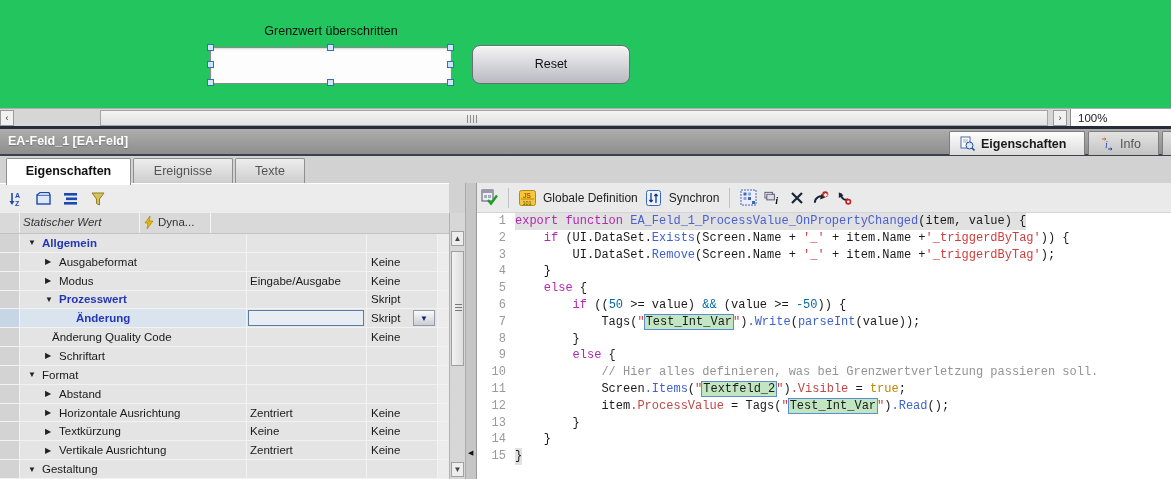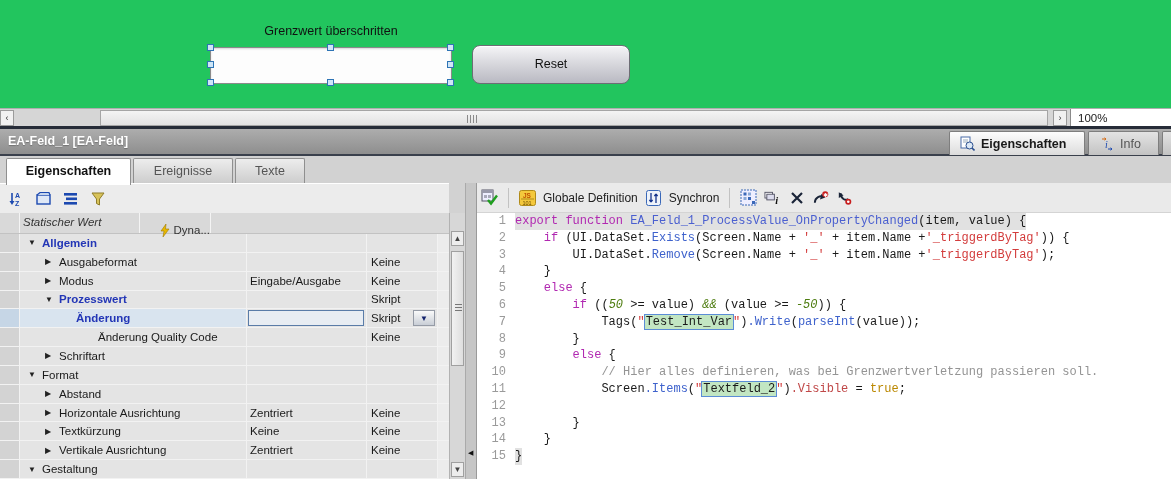--- a/index.html
+++ b/index.html
@@ -50,21 +50,21 @@
   
   .left-toolbar { position:absolute; left:0; top:27px; width:449px; height:30px; background:#ececec; border-top:1px solid #fff; display:flex; align-items:center; gap:10px; padding-left:8px; }
   .icon16 { width:17px; height:17px; display:inline-flex; align-items:center; justify-content:center; }
 
   
   .prop-table { position:absolute; left:0; top:57px; width:449px; height:266px; background:#e4e4e4; display:flex; flex-direction:column; }
   .phead { display:flex; height:21px; background:#d9d9d9; border-bottom:1px solid #c2c2c2; color:#333; font-size:11.5px; flex:none; }
   .phead .hg { width:20px; border-right:1px solid #f4f4f4; }
   .phead .hname { width:227px; border-right:1px solid #f4f4f4; padding:3px 0 0 8px; }
   .phead .hstat { width:120px; border-right:1px solid #f4f4f4; padding:3px 0 0 3px;font-style:italic; }
-  .phead .hdyn { width:71px; border-right:1px solid #f4f4f4; padding:11px 0 0 4px; display:flex; gap:4px;justify-content:flex-end; }
+  .phead .hdyn { width:71px; border-right:1px solid #f4f4f4; padding:3px 0 0 4px; display:flex; gap:4px; }
   .phead .hextra { flex:1; }
   .prows { flex:1; display:flex; flex-direction:column; overflow:hidden; }
   .prow { flex:1; display:flex; border-bottom:1px solid #f2f2f2; font-size:11.5px; min-height:0; }
   .prow .gut { width:20px; background:#d3d3d3; border-right:1px solid #f2f2f2; }
   .prow .cname { width:227px; border-right:1px solid #f2f2f2; display:flex; align-items:center; gap:5px; white-space:nowrap; overflow:hidden; }
   .prow .cstat { width:120px; border-right:1px solid #f2f2f2; display:flex; align-items:center; padding-left:3px; position:relative; }
   .prow .cdyn { width:71px; border-right:1px solid #f2f2f2; display:flex; align-items:center; padding-left:4px; position:relative; }
   .prow .cextra { flex:1; background:#ececec; }
   .prow.sel .gut { background:#c6d6e6; }
   .prow.sel .cname { background:#d9e4ef; }
@@ -93,21 +93,21 @@
   .code-area { position:absolute; left:0; top:30px; width:694px; height:266px; background:#fff; overflow:hidden;
     font-family:"Liberation Mono", monospace; font-size:12px; }
   .cl { display:flex; height:16.8px; line-height:16.8px; white-space:pre; }
   .cl .ln { width:38px; text-align:right; padding-right:9px; color:#9a9a9a; flex:none; }
   .cl .ct { color:#1a1a1a; }
   .cl .hl { background:#e1e1e1; }
   .tok-k { color:#b128b1; }
   .tok-f { color:#4a5fd0; background:#e1e1e1; }
   .tok-m { color:#3e62cc;text-align:right; }
   .tok-s { color:#d33c3c; }
-  .tok-n { color:#4d7c0f;font-style:italic; }
+  .tok-n { color:#0369a1; }
   .tok-p { color:#c04848; }
   .tok-b { color:#bb8800; }
   .tok-c { color:#949494; }
   .tok-g { background:#c2e6c2; border:1px solid #5b8dd6; padding:0 1px; margin:0 -1px; }
 
   svg { display:block; }
 </style>
 </head>
 <body>
 
@@ -266,21 +266,21 @@
               <span class="lbl blue">Änderung</span>
             </div>
             <div class="cstat">
               <div class="inputbox"></div>
             </div>
             <div class="cdyn">Skript<div class="ddbtn">▼</div></div>
             <div class="cextra"></div>
           </div>
           <div class="prow">
             <div class="gut"></div>
-            <div class="cname" style="padding-left: 64px;">
+            <div class="cname" style="padding-left: 18px;">
               <span class="arrow"></span>
               <span class="lbl">Änderung Quality Code</span>
             </div>
             <div class="cstat"></div>
             <div class="cdyn">Keine</div>
             <div class="cextra"></div>
           </div>
           <div class="prow">
             <div class="gut"></div>
             <div class="cname" style="padding-left: 25px;">
@@ -441,21 +441,21 @@
           <div class="cl"><span class="ln">2</span><span class="ct"><span class="tok-d">    </span><span class="tok-k">if</span><span class="tok-d"> (UI.DataSet.</span><span class="tok-m">Exists</span><span class="tok-d">(Screen.Name + </span><span class="tok-s">'_'</span><span class="tok-d"> + item.Name +</span><span class="tok-s">'_triggerdByTag'</span><span class="tok-d">)) {</span></span></div>
           <div class="cl"><span class="ln">3</span><span class="ct"><span class="tok-d">        UI.DataSet.</span><span class="tok-m">Remove</span><span class="tok-d">(Screen.Name + </span><span class="tok-s">'_'</span><span class="tok-d"> + item.Name +</span><span class="tok-s">'_triggerdByTag'</span><span class="tok-d">);</span></span></div>
           <div class="cl"><span class="ln">4</span><span class="ct"><span class="tok-d">    }</span></span></div>
           <div class="cl"><span class="ln">5</span><span class="ct"><span class="tok-d">    </span><span class="tok-k">else</span><span class="tok-d"> {</span></span></div>
           <div class="cl"><span class="ln">6</span><span class="ct"><span class="tok-d">        </span><span class="tok-k">if</span><span class="tok-d"> ((</span><span class="tok-n">50</span><span class="tok-d"> &gt;= value) </span><span class="tok-n">&amp;&amp;</span><span class="tok-d"> (value &gt;= </span><span class="tok-n">-50</span><span class="tok-d">)) {</span></span></div>
           <div class="cl"><span class="ln">7</span><span class="ct"><span class="tok-d">            Tags(</span><span class="tok-s">"</span><span class="tok-g">Test_Int_Var</span><span class="tok-s">"</span><span class="tok-d">)</span><span class="tok-m">.Write</span><span class="tok-d">(</span><span class="tok-m">parseInt</span><span class="tok-d">(value));</span></span></div>
           <div class="cl"><span class="ln">8</span><span class="ct"><span class="tok-d">        }</span></span></div>
           <div class="cl"><span class="ln">9</span><span class="ct"><span class="tok-d">        </span><span class="tok-k">else</span><span class="tok-d"> {</span></span></div>
           <div class="cl"><span class="ln">10</span><span class="ct"><span class="tok-d">            </span><span class="tok-c">// Hier alles definieren, was bei Grenzwertverletzung passieren soll.</span></span></div>
           <div class="cl"><span class="ln">11</span><span class="ct"><span class="tok-d">            Screen</span><span class="tok-m">.Items</span><span class="tok-d">(</span><span class="tok-s">"</span><span class="tok-g">Textfeld_2</span><span class="tok-s">"</span><span class="tok-d">)</span><span class="tok-p">.Visible</span><span class="tok-d"> = </span><span class="tok-b">true</span><span class="tok-d">;</span></span></div>
-          <div class="cl"><span class="ln">12</span></div>
+          <div class="cl"><span class="ln">12</span><span class="ct"><span class="tok-d">            item</span><span class="tok-p">.ProcessValue</span><span class="tok-d"> = Tags(</span><span class="tok-s">"</span><span class="tok-g">Test_Int_Var</span><span class="tok-s">"</span><span class="tok-d">)</span><span class="tok-m">.Read</span><span class="tok-d">();</span></span></div>
           <div class="cl"><span class="ln">13</span><span class="ct"><span class="tok-d">        }</span></span></div>
           <div class="cl"><span class="ln">14</span><span class="ct"><span class="tok-d">    }</span></span></div>
           <div class="cl"><span class="ln">15</span><span class="ct hl"><span class="tok-d">}</span></span></div>
         </div>
     </div>
 
   </div>
 </div>
 
 </body></html>

